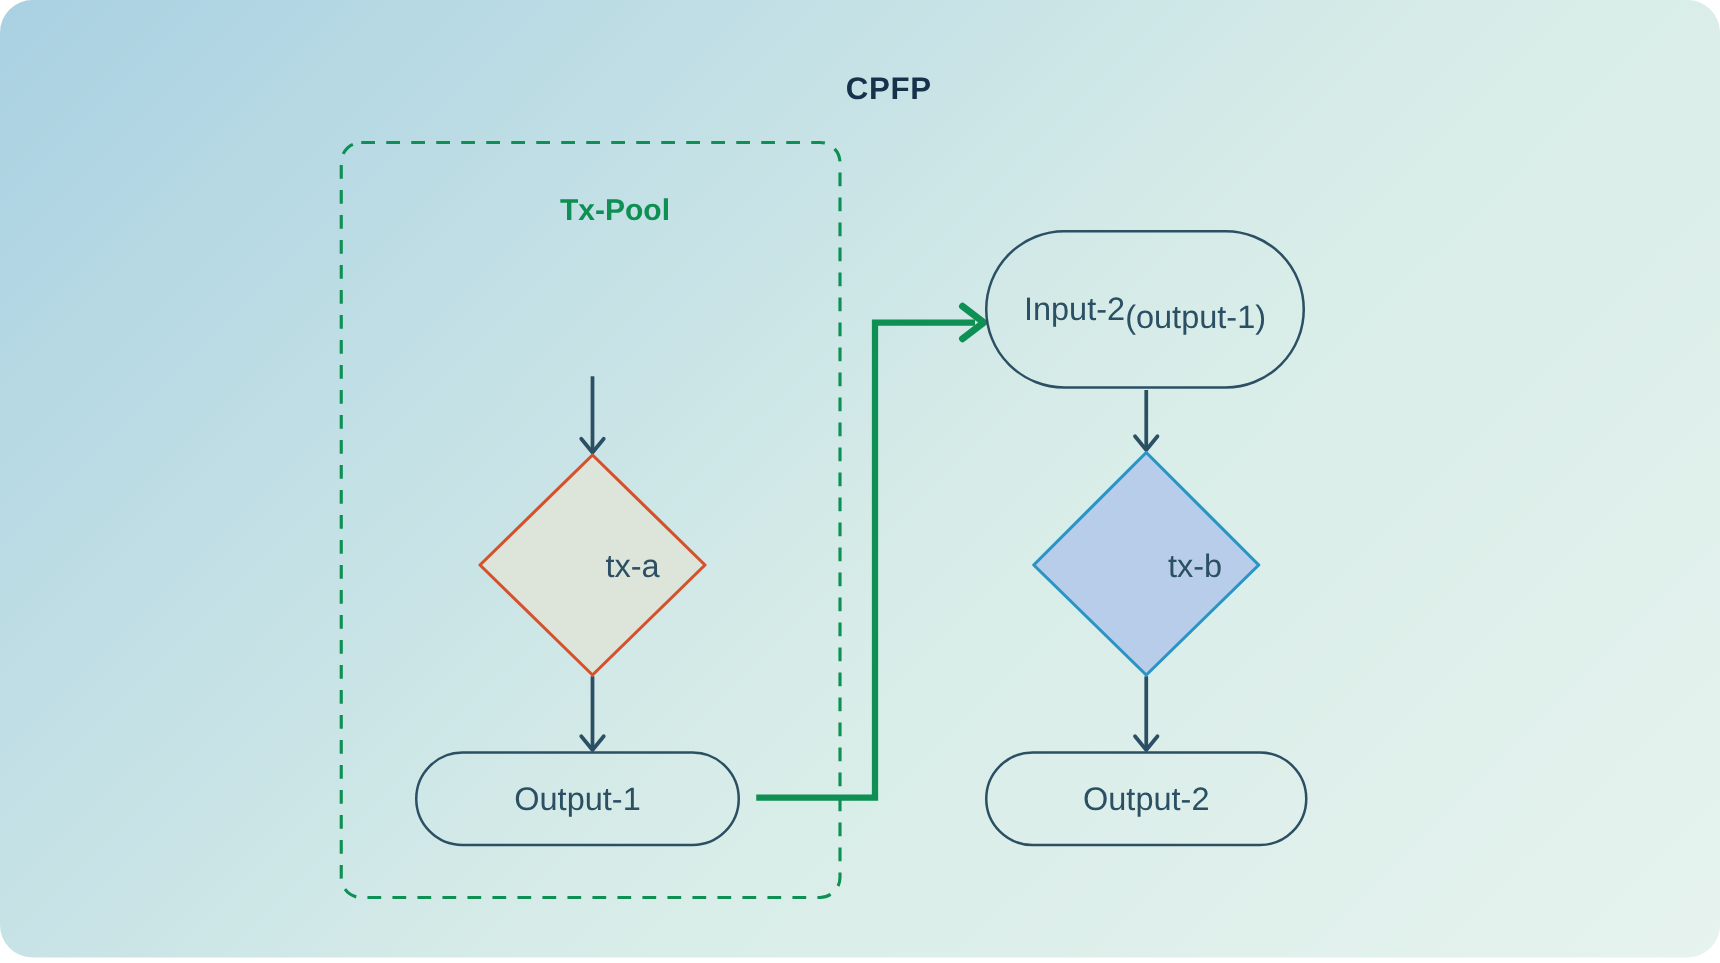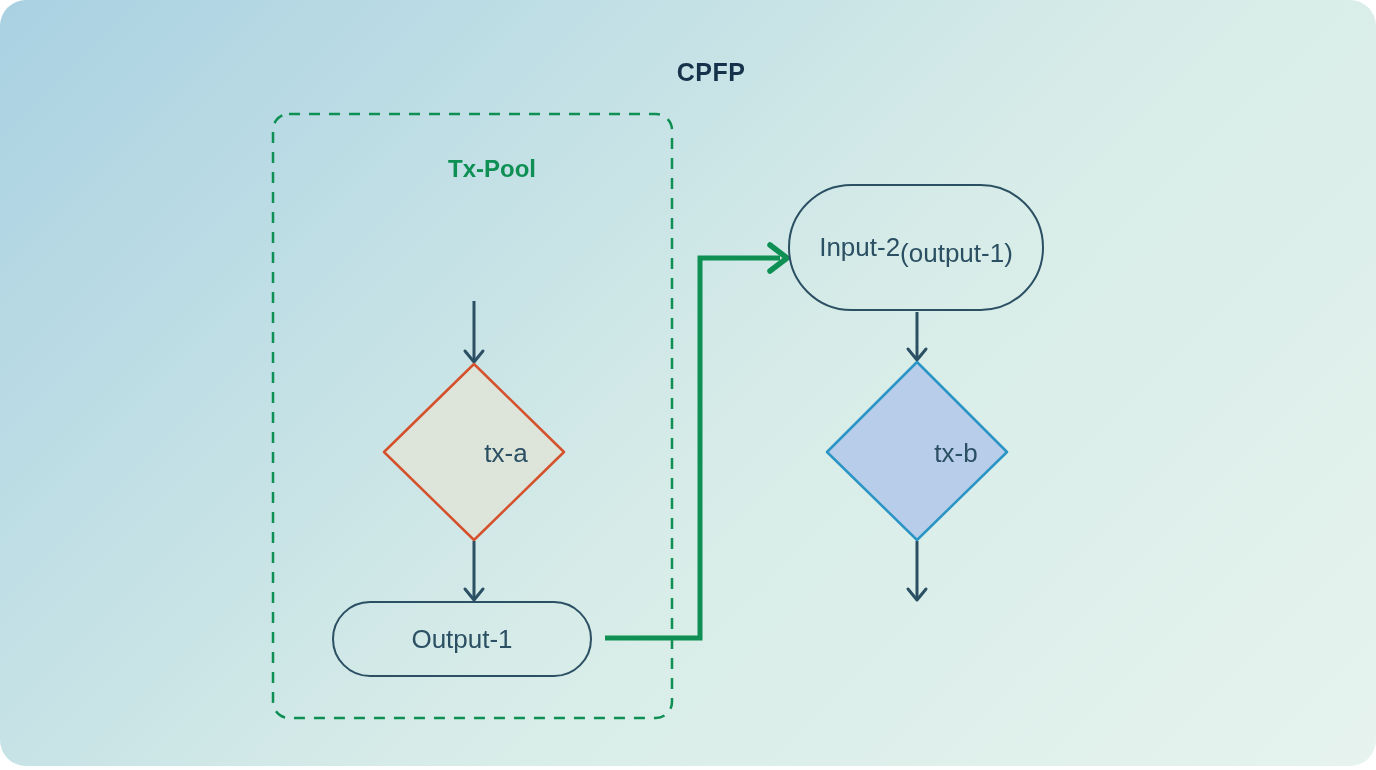--- a/index.html
+++ b/index.html
@@ -164,18 +164,21 @@
 
     <div class="stadium" id="node-output1">
       <span>Output-1</span>
     </div>
 
     <div class="stadium" id="node-input2">
       <span>Input-2</span>
       <span class="line2">(output-1)</span>
     </div>
 
+    <div class="stadium" id="node-output2">
+      <span>Output-2</span>
+    </div>
 
     <div class="diamond-label" id="label-txa">tx-a</div>
     <div class="diamond-label" id="label-txb">tx-b</div>
 
   </div>
 </div>
 
 </body></html>

